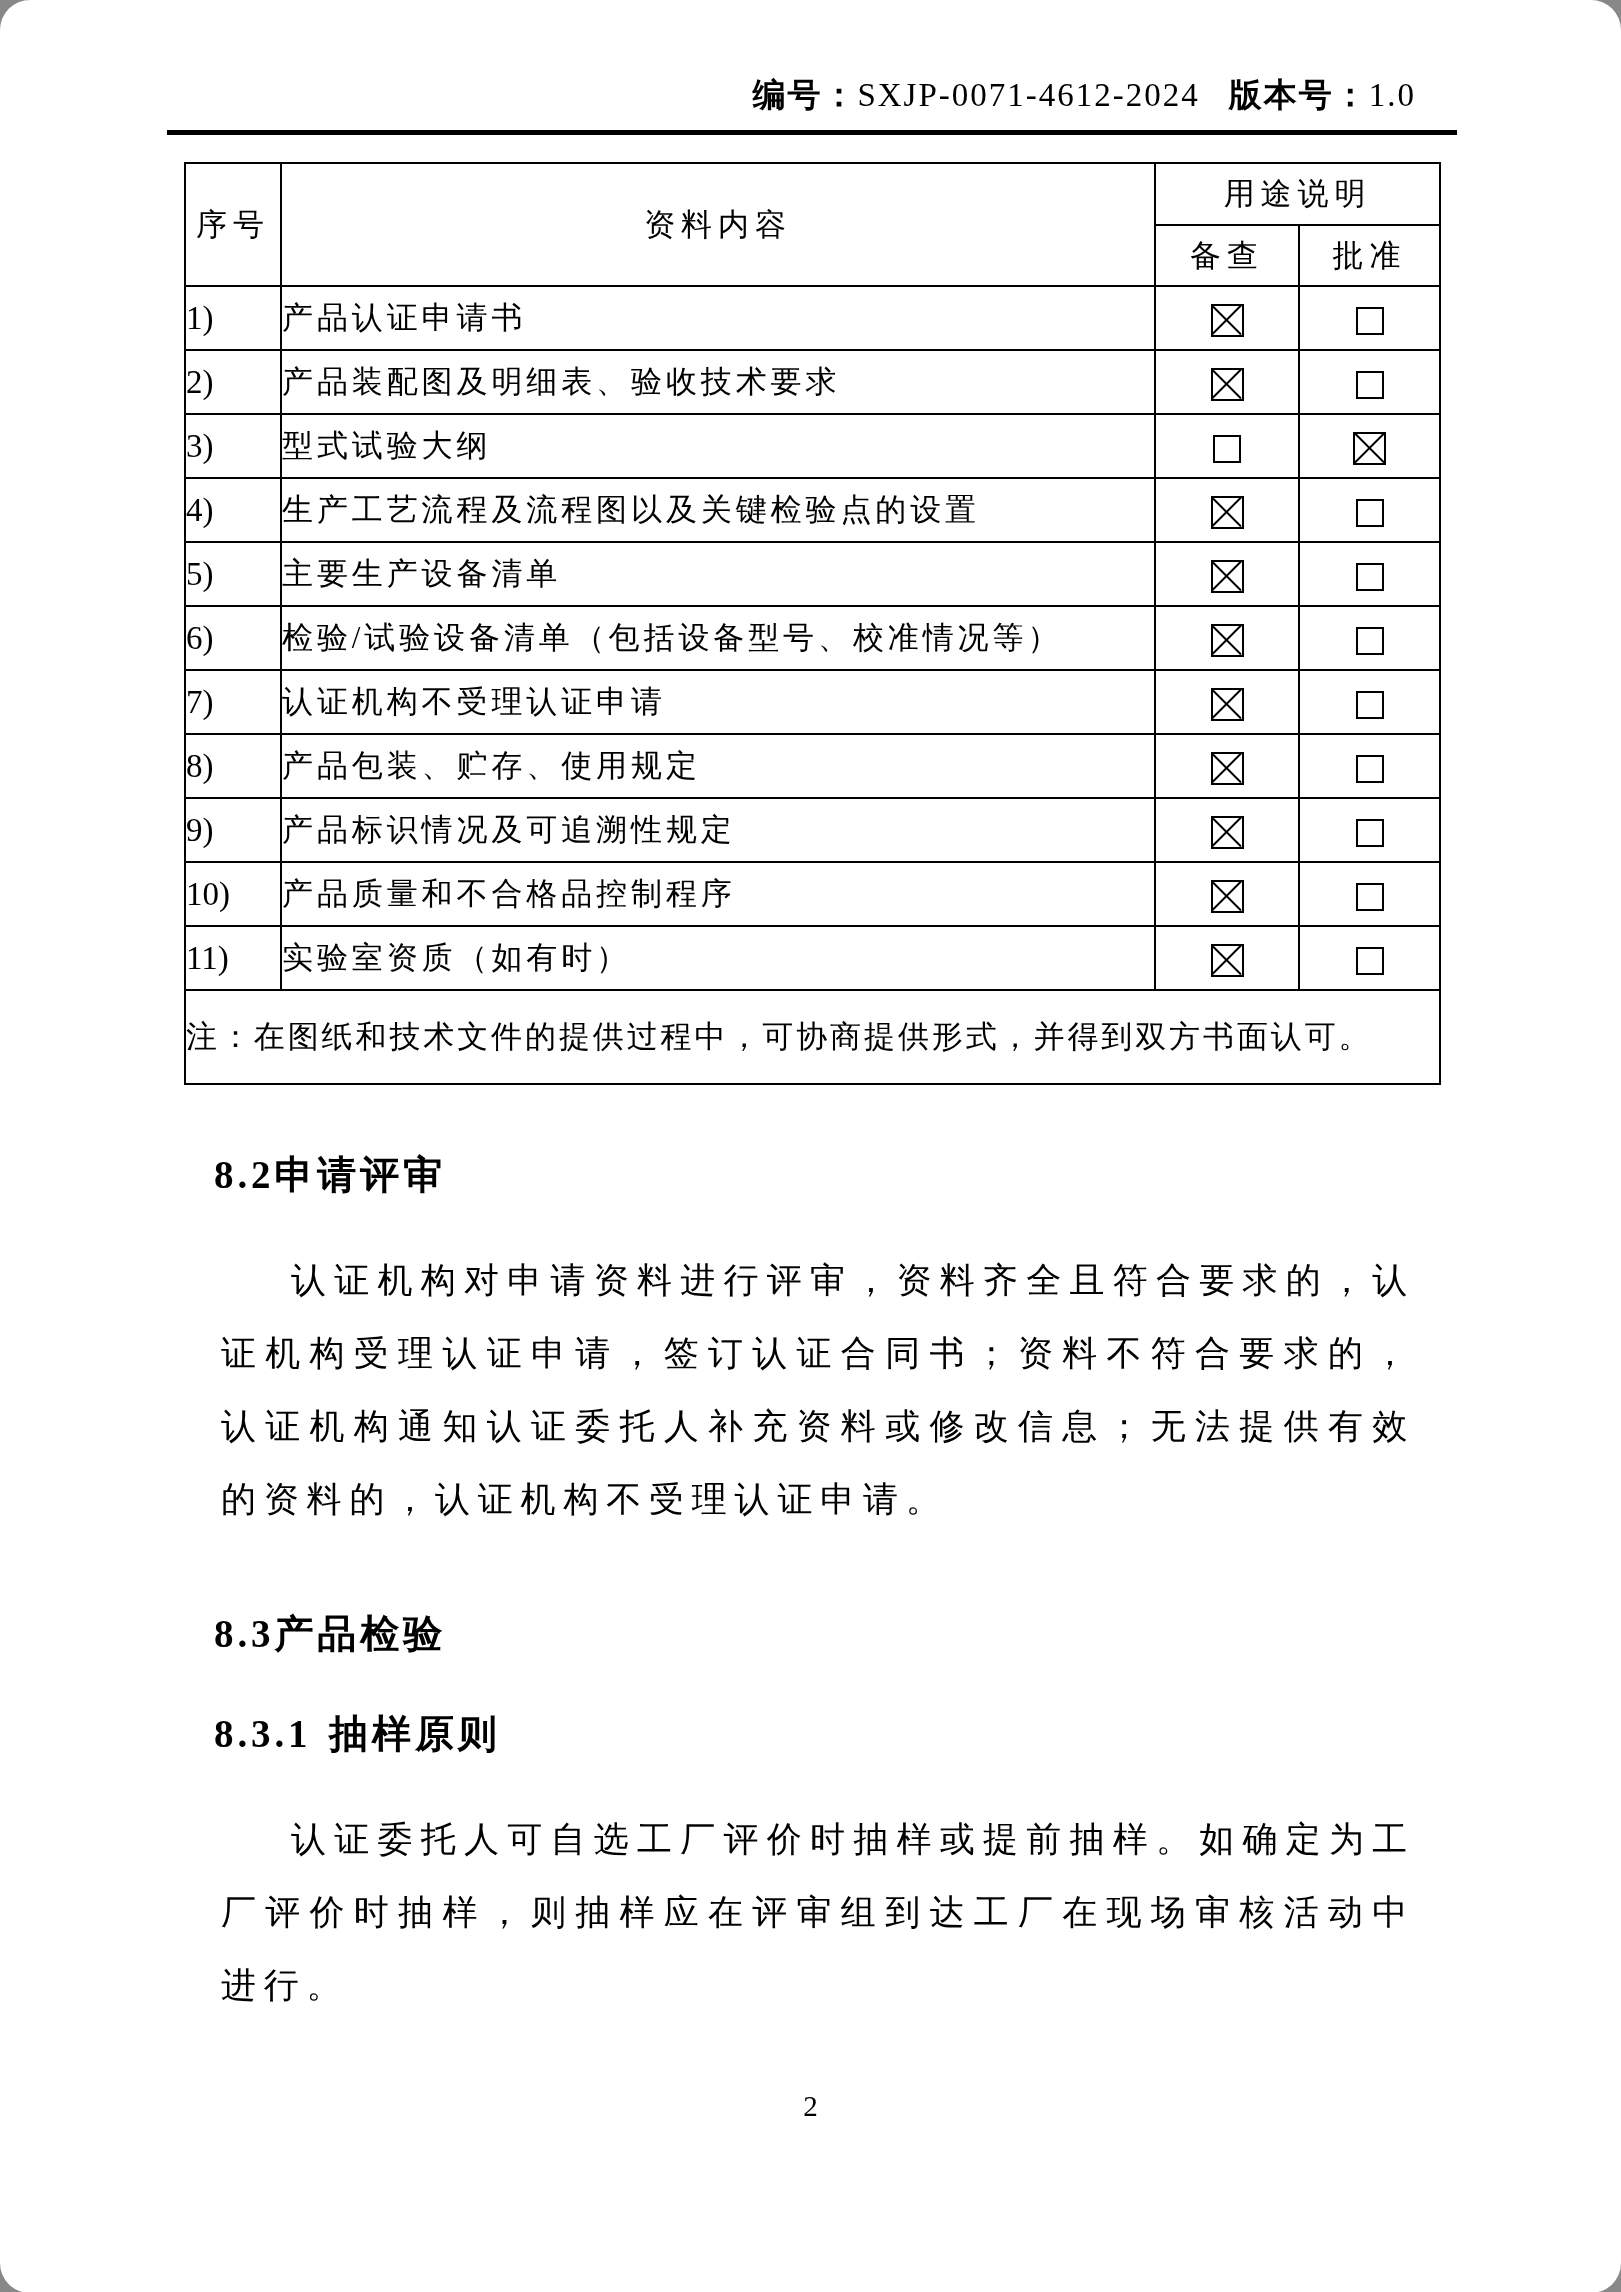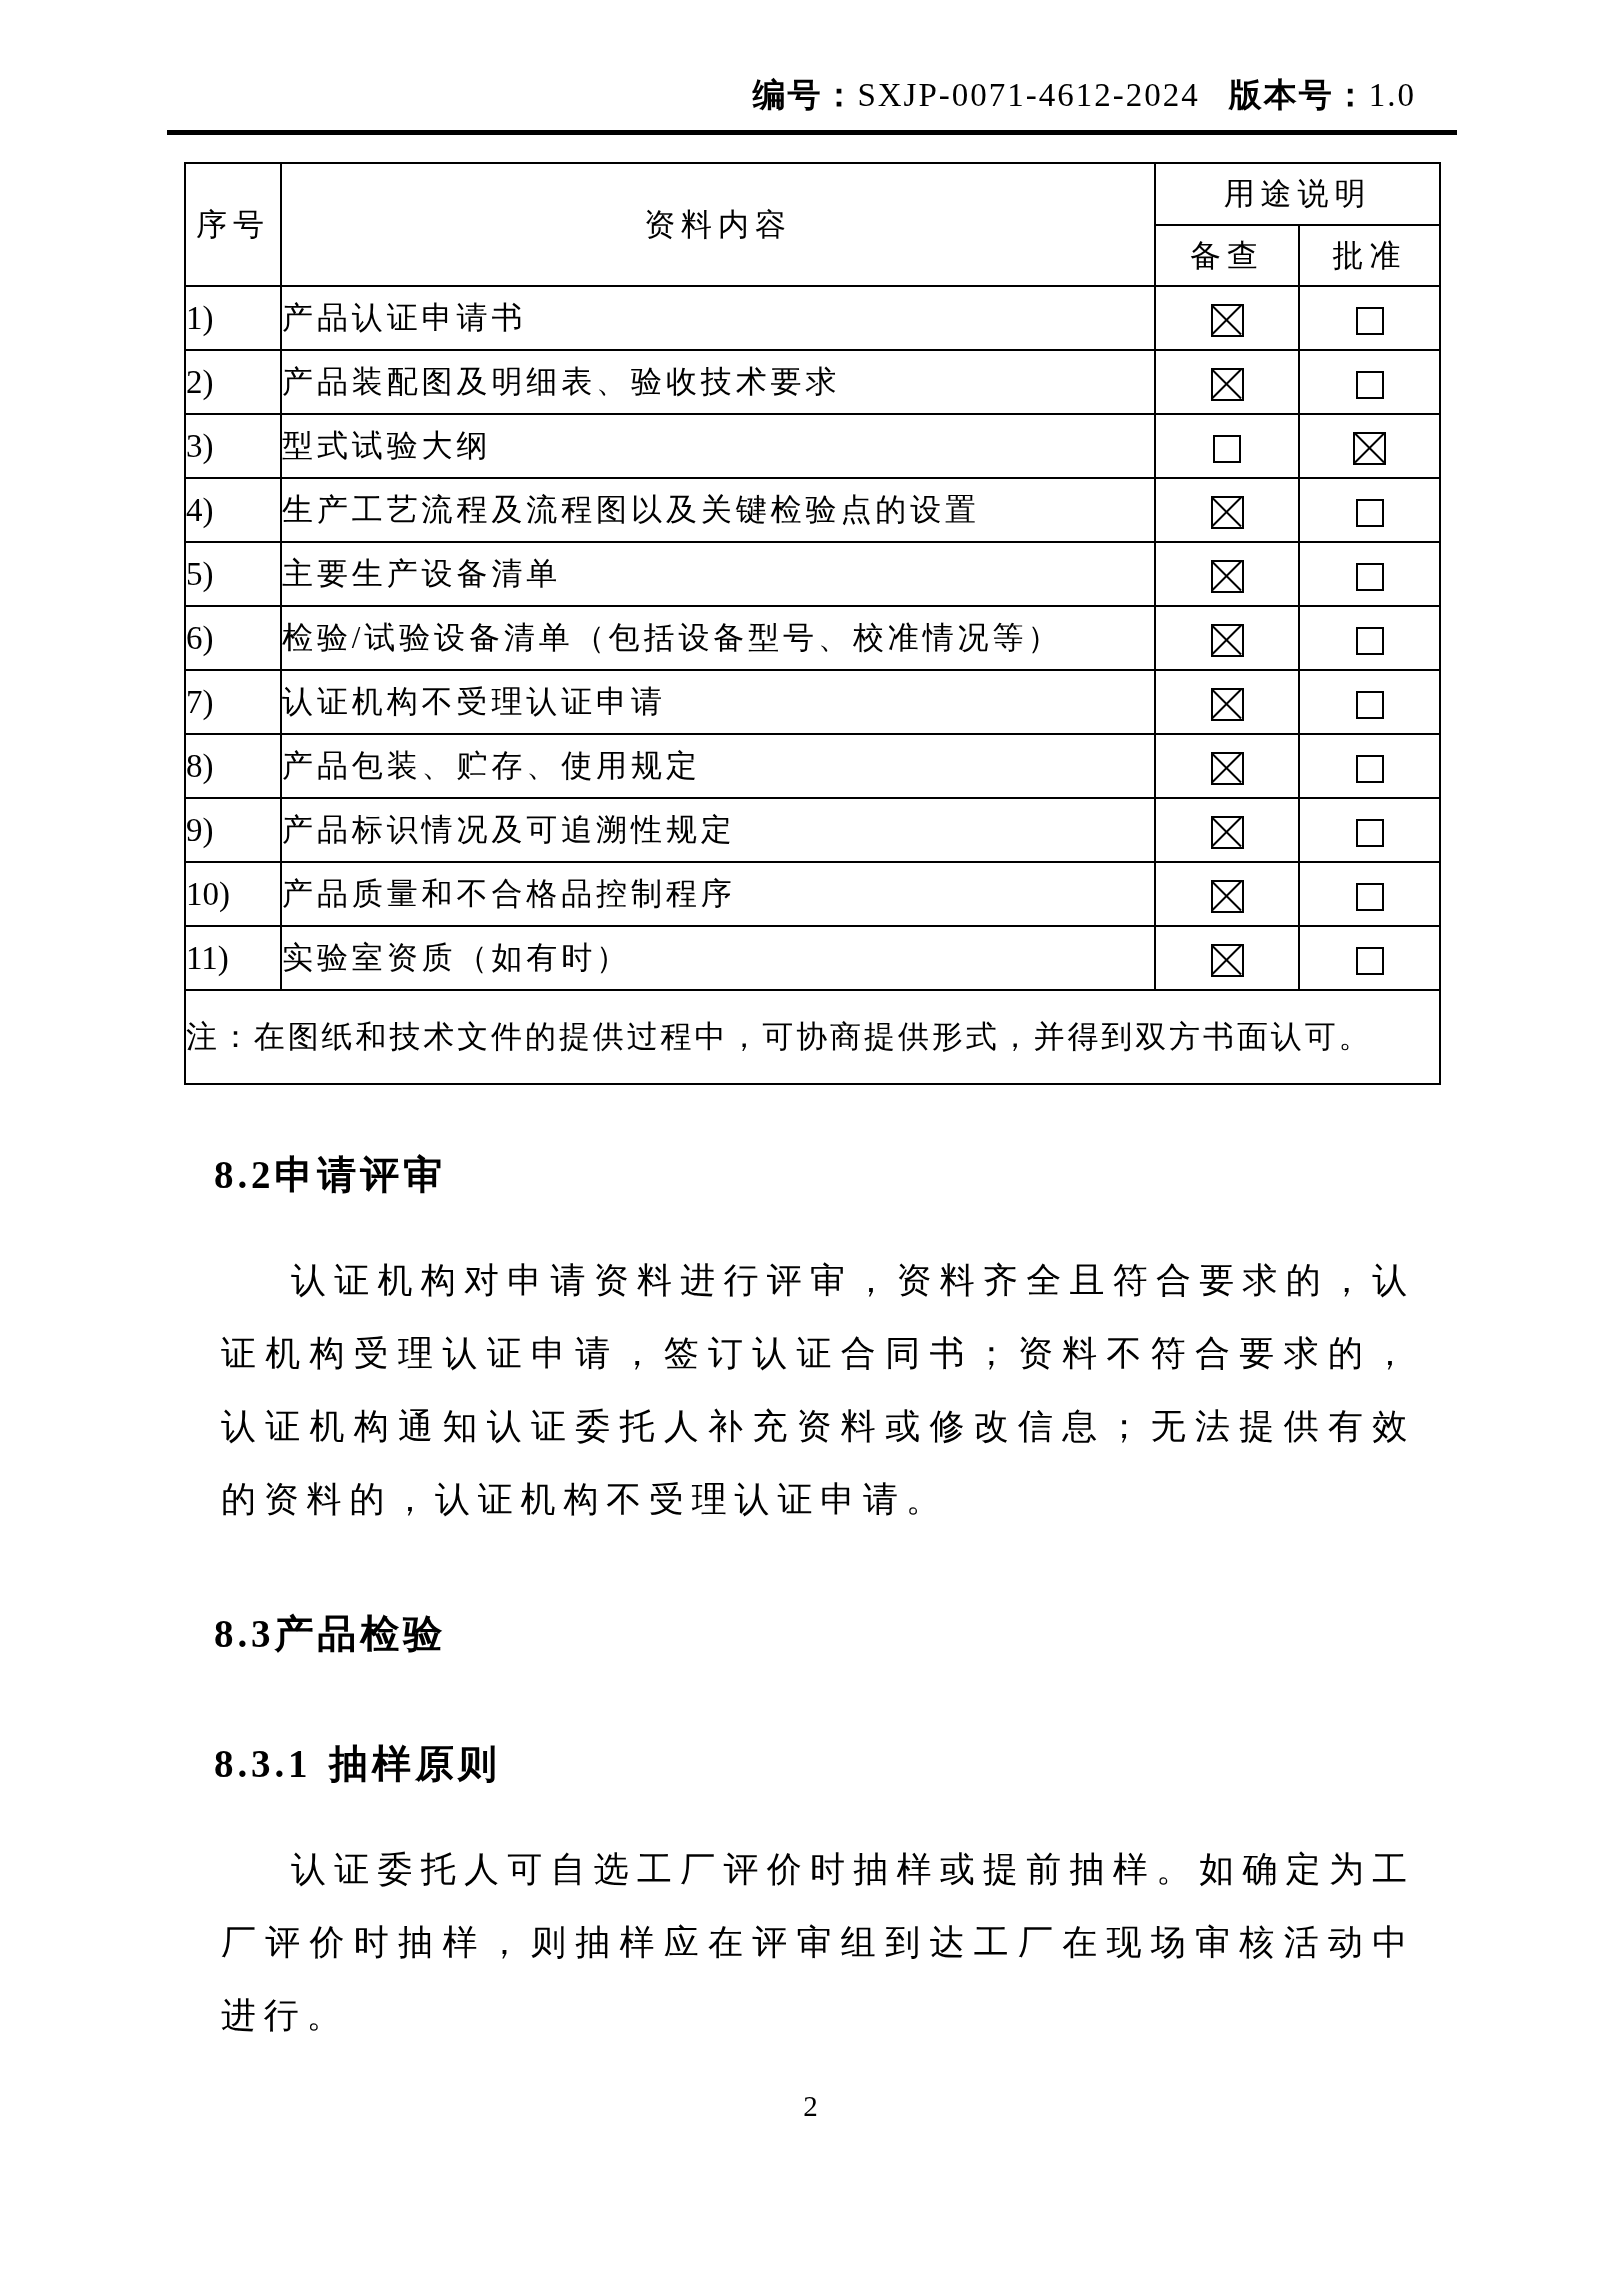--- a/index.html
+++ b/index.html
@@ -5,20 +5,21 @@
   html,body { margin:0; padding:0; background:#888; }
   .page {
     position: relative;
     width: 1621px;
     height: 2293px;
     margin: 0 auto;
     background: #ffffff;
     color: #000;
     font-family: "Liberation Serif", "DejaVu Serif", serif;
     overflow: hidden;
+    border-radius: 30px;
   }
 
   
   .doc-header {
     margin: 0 164px 0 167px;
     padding: 73px 41px 11.8px 0;
     border-bottom: 5.9px solid #000;
     text-align: right;
     font-size: 33px;
     letter-spacing: 2px;
@@ -91,21 +92,21 @@
   .sec-h {
     margin-left: 214px;
     font-size: 39px;
     font-weight: bold;
     letter-spacing: 3.9px;
   }
   .sec-h .htitle-wide   { }
   .sec-h .htitle-narrow { margin-left: 17.6px; }
   .h-82  { margin-top: 63px; }
   .h-83  { margin-top: 71px; font-family: Liberation Serif, serif; }
-  .h-831 { margin-top: 76px; }
+  .h-831 { margin-top: 46px; }
 
   
   .para {
     margin: 43px 0 0 221px;
     width: 1194px;
     font-size: 35px;
     line-height: 2.08;
     letter-spacing: 7.8px;
     text-align: justify;
     text-indent: 2em;

